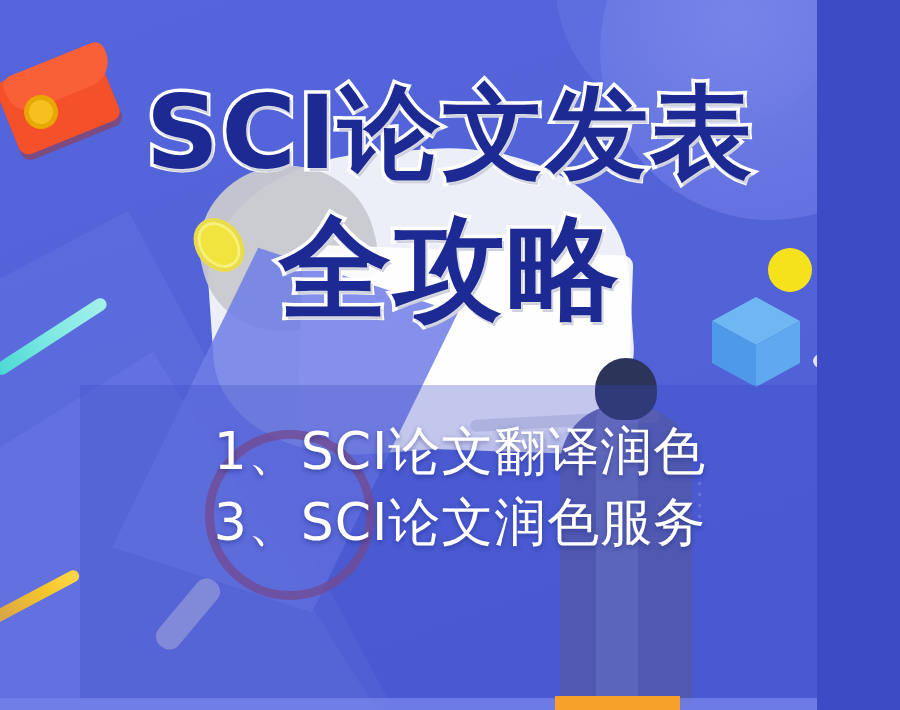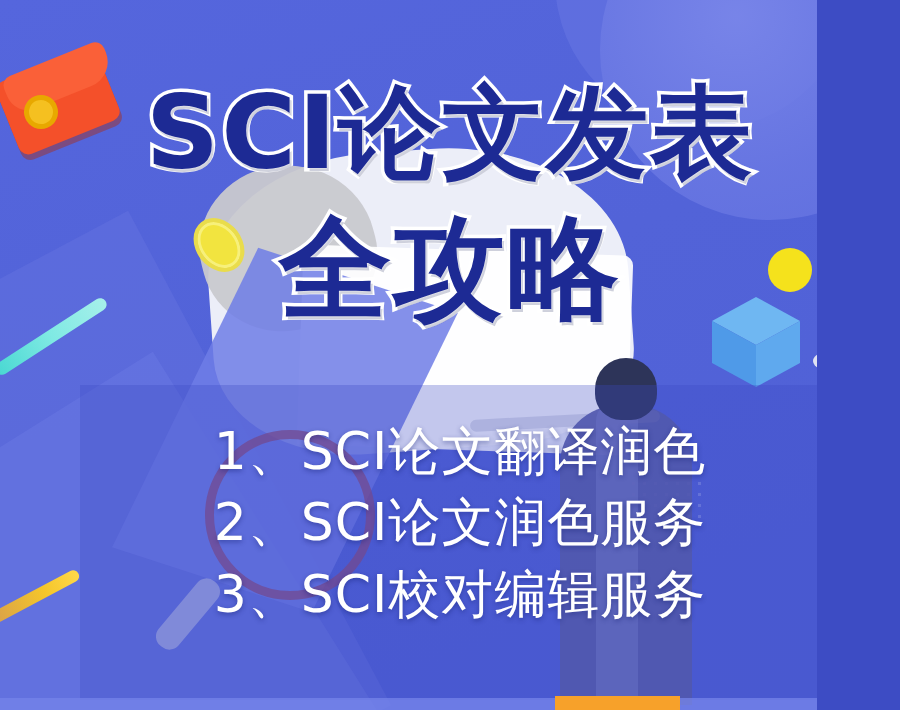--- a/index.html
+++ b/index.html
@@ -371,24 +371,21 @@
   <div class="title-wrap">
     <div class="title-line title-line-1">SCI论文发表</div>
     <div class="title-line title-line-2">全攻略</div>
   </div>
 
   <div class="service-list">
     <div class="service-item">
       <span>1、</span><span>SCI论文翻译润色</span>
     </div>
     <div class="service-item">
-      <span>2、</span><span>SCI论文润色服务</span>
-    </div>
-    <div class="service-item">
-      <span>3、</span><span>SCI校对编辑服务</span>
+      <span>3、</span><span>SCI论文润色服务</span>
     </div>
   </div>
 
   <div class="bg-bottom-strip"></div>
   <div class="bg-orange-strip"></div>
   <div class="bg-cyan-strip"></div>
 
 </div>
 
 </body></html>

